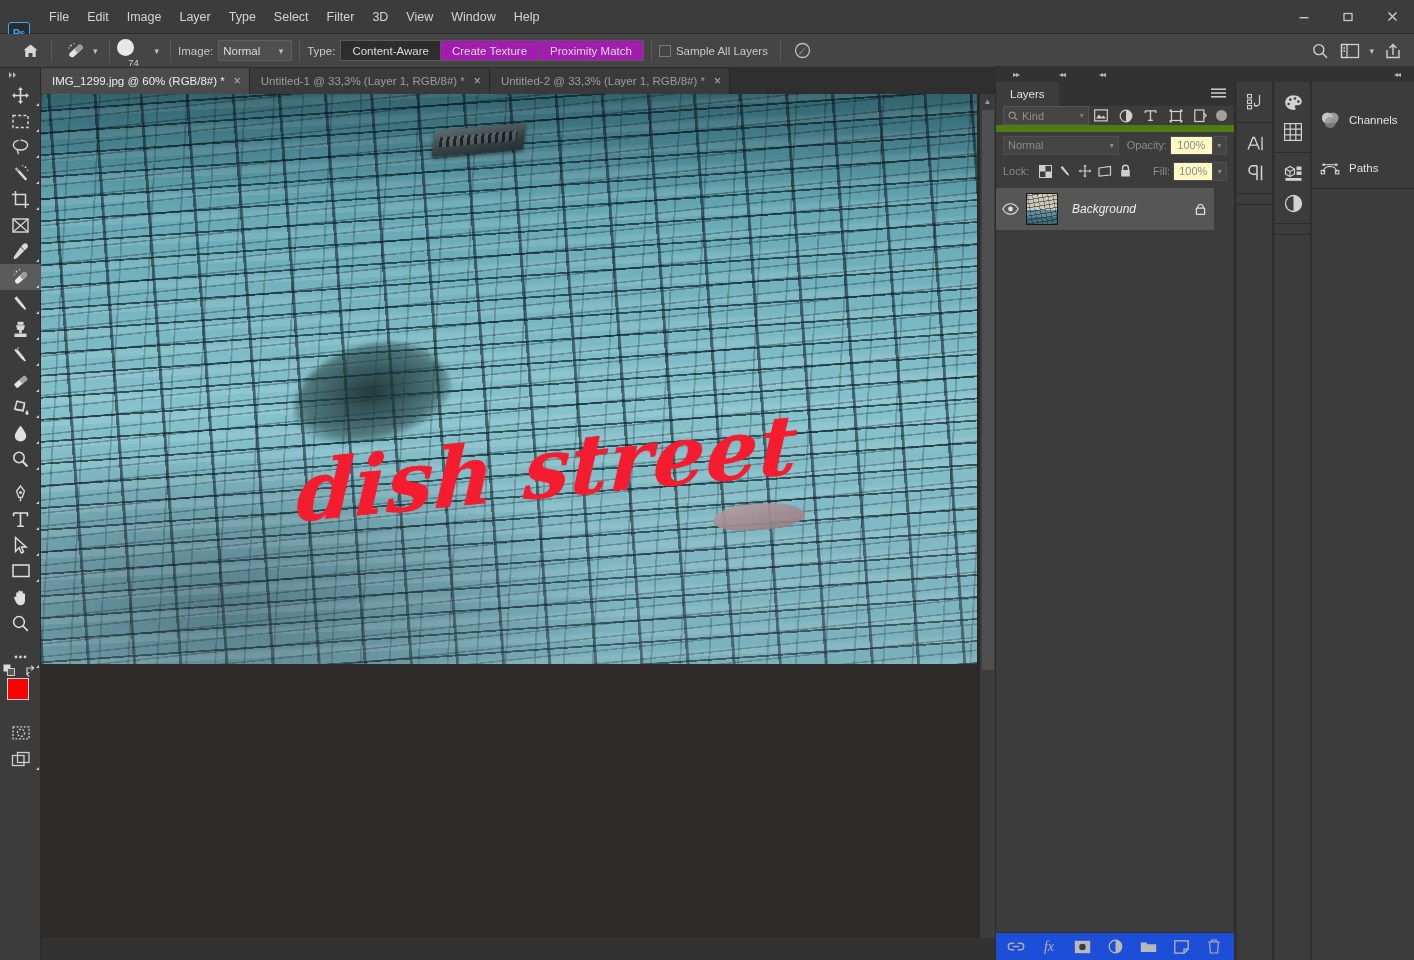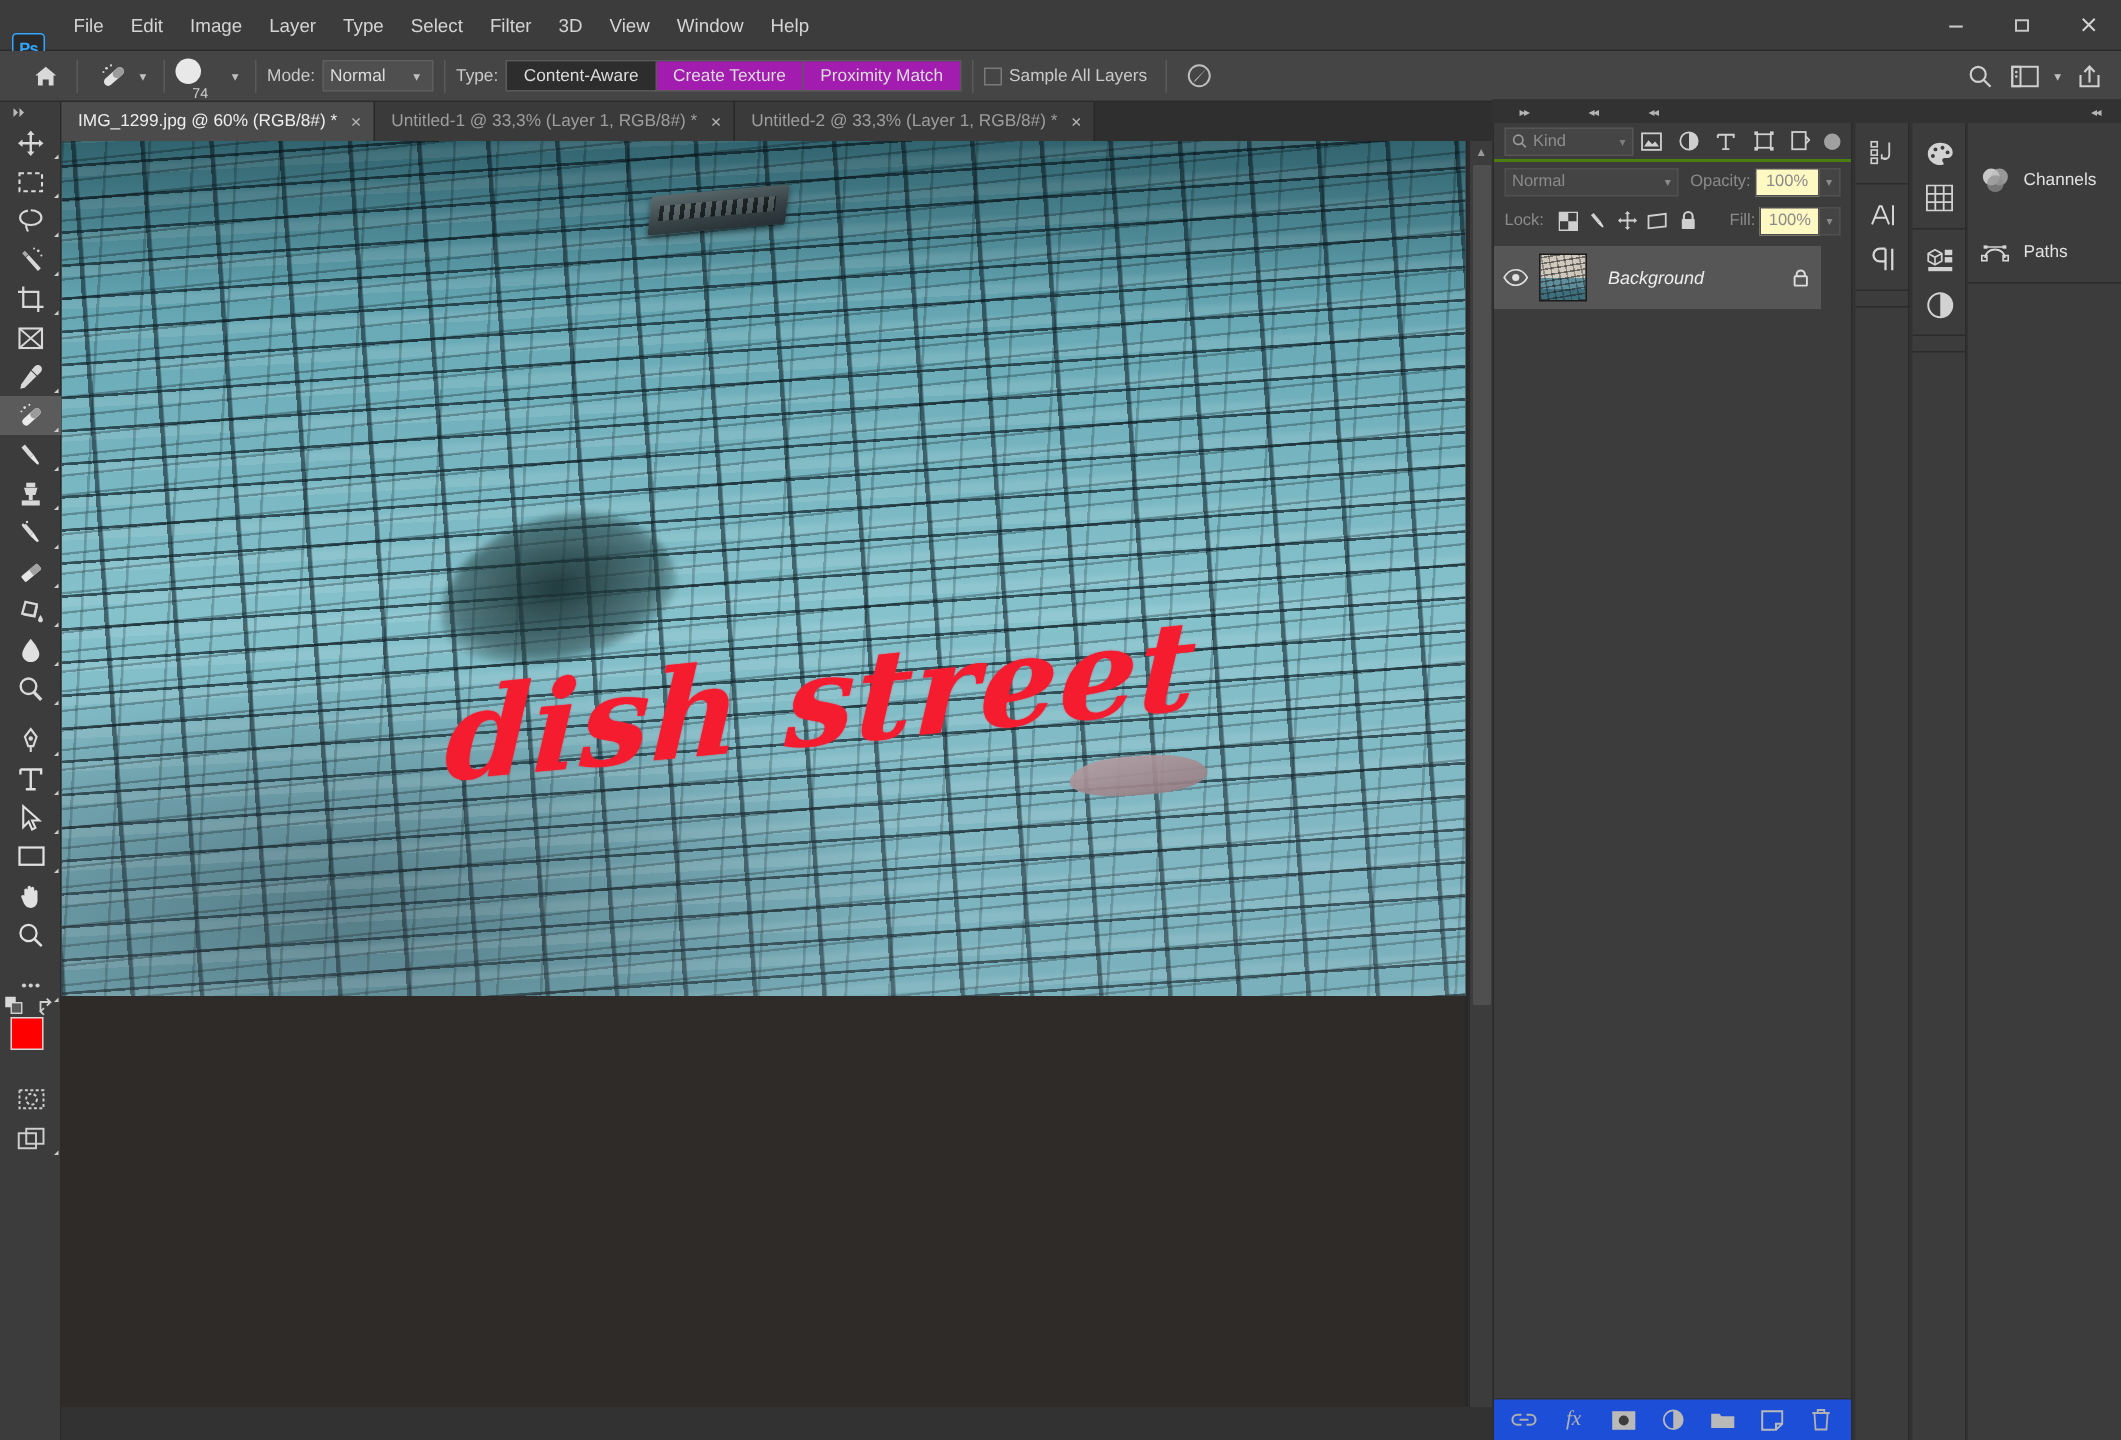--- a/index.html
+++ b/index.html
@@ -225,21 +225,21 @@
     background: #3c3c3c; border-left: 1px solid #2b2b2b; border-right: 1px solid #2b2b2b;
   }
   .panel-tabrow { height: 24px; background: #323232; display: flex; align-items: center; position: relative; }
   .panel-tab {
     height: 24px; padding: 0 14px; font-size: 11.5px; color: #e0e0e0;
     background: #3c3c3c; display: flex; align-items: center;
   }
   .panel-menu { position: absolute; right: 8px; top: 6px; }
   .filter-row {
     height: 26px; display: flex; align-items: center; padding: 0 7px; gap: 0;
-    border-bottom: 2px solid #4d7c0f;
+    border-bottom: 7px solid #4d7c0f;
   }
   .kind-box {
     width: 86px; height: 19px; background: #454545; border: 1px solid #555;
     display: flex; align-items: center; padding: 0 4px;
     font-size: 11px; color: #8e8e8e; justify-content: space-between;
   }
   .filt-ic { width: 25px; height: 22px; display:flex; align-items:center; justify-content:center; }
   .filt-toggle { width: 11px; height: 11px; border-radius: 50%; background: #a0a0a0; margin-left: 3px; }
   .blend-row { height: 26px; display: flex; align-items: center; padding: 0 7px; }
   .blend-box {
@@ -365,21 +365,21 @@
     </div>
     <div class="ob-sep"></div>
 
     <div class="brush-size-wrap">
       <div class="brush-dot"></div>
       <div class="brush-num">74</div>
     </div>
     <div class="chev">▾</div>
     <div class="ob-sep"></div>
 
-    <div class="ob-label">Mode:</div>
+    <div class="ob-label">Image:</div>
     <div class="ob-select">
       <span>Normal</span>
       <span class="chev">▾</span>
     </div>
     <div class="ob-sep"></div>
 
     <div class="ob-label">Type:</div>
     <div class="seg-group">
       <div class="seg active">Content-Aware</div>
       <div class="seg">Create Texture</div>
@@ -697,20 +697,30 @@
 
 
   <div class="dock-collapse-row">
     <div class="dc" style="left:18px;">▸▸</div>
     <div class="dc" style="left:64px;">◂◂</div>
     <div class="dc" style="left:104px;">◂◂</div>
     <div class="dc" style="right:14px;">◂◂</div>
   </div>
 
   <div class="layers-panel">
+    <div class="panel-tabrow">
+      <div class="panel-tab">Layers</div>
+      <div class="panel-menu">
+        <svg width="15" height="11" viewBox="0 0 15 11">
+          <rect x="0" y="0.5" width="15" height="1.4" fill="#dcdcdc"></rect>
+          <rect x="0" y="4.3" width="15" height="1.4" fill="#dcdcdc"></rect>
+          <rect x="0" y="8.1" width="15" height="1.4" fill="#dcdcdc"></rect>
+        </svg>
+      </div>
+    </div>
 
     <div class="filter-row">
       <div class="kind-box">
         <span style="display:flex;align-items:center;gap:4px;">
           <svg width="10" height="10" viewBox="0 0 10 10">
             <circle cx="4.2" cy="4.2" r="3.1" fill="none" stroke="#9a9a9a" stroke-width="1.1"></circle>
             <path d="M6.5 6.5 L9.2 9.2" stroke="#9a9a9a" stroke-width="1.1"></path>
           </svg>
           <span>Kind</span>
         </span>

